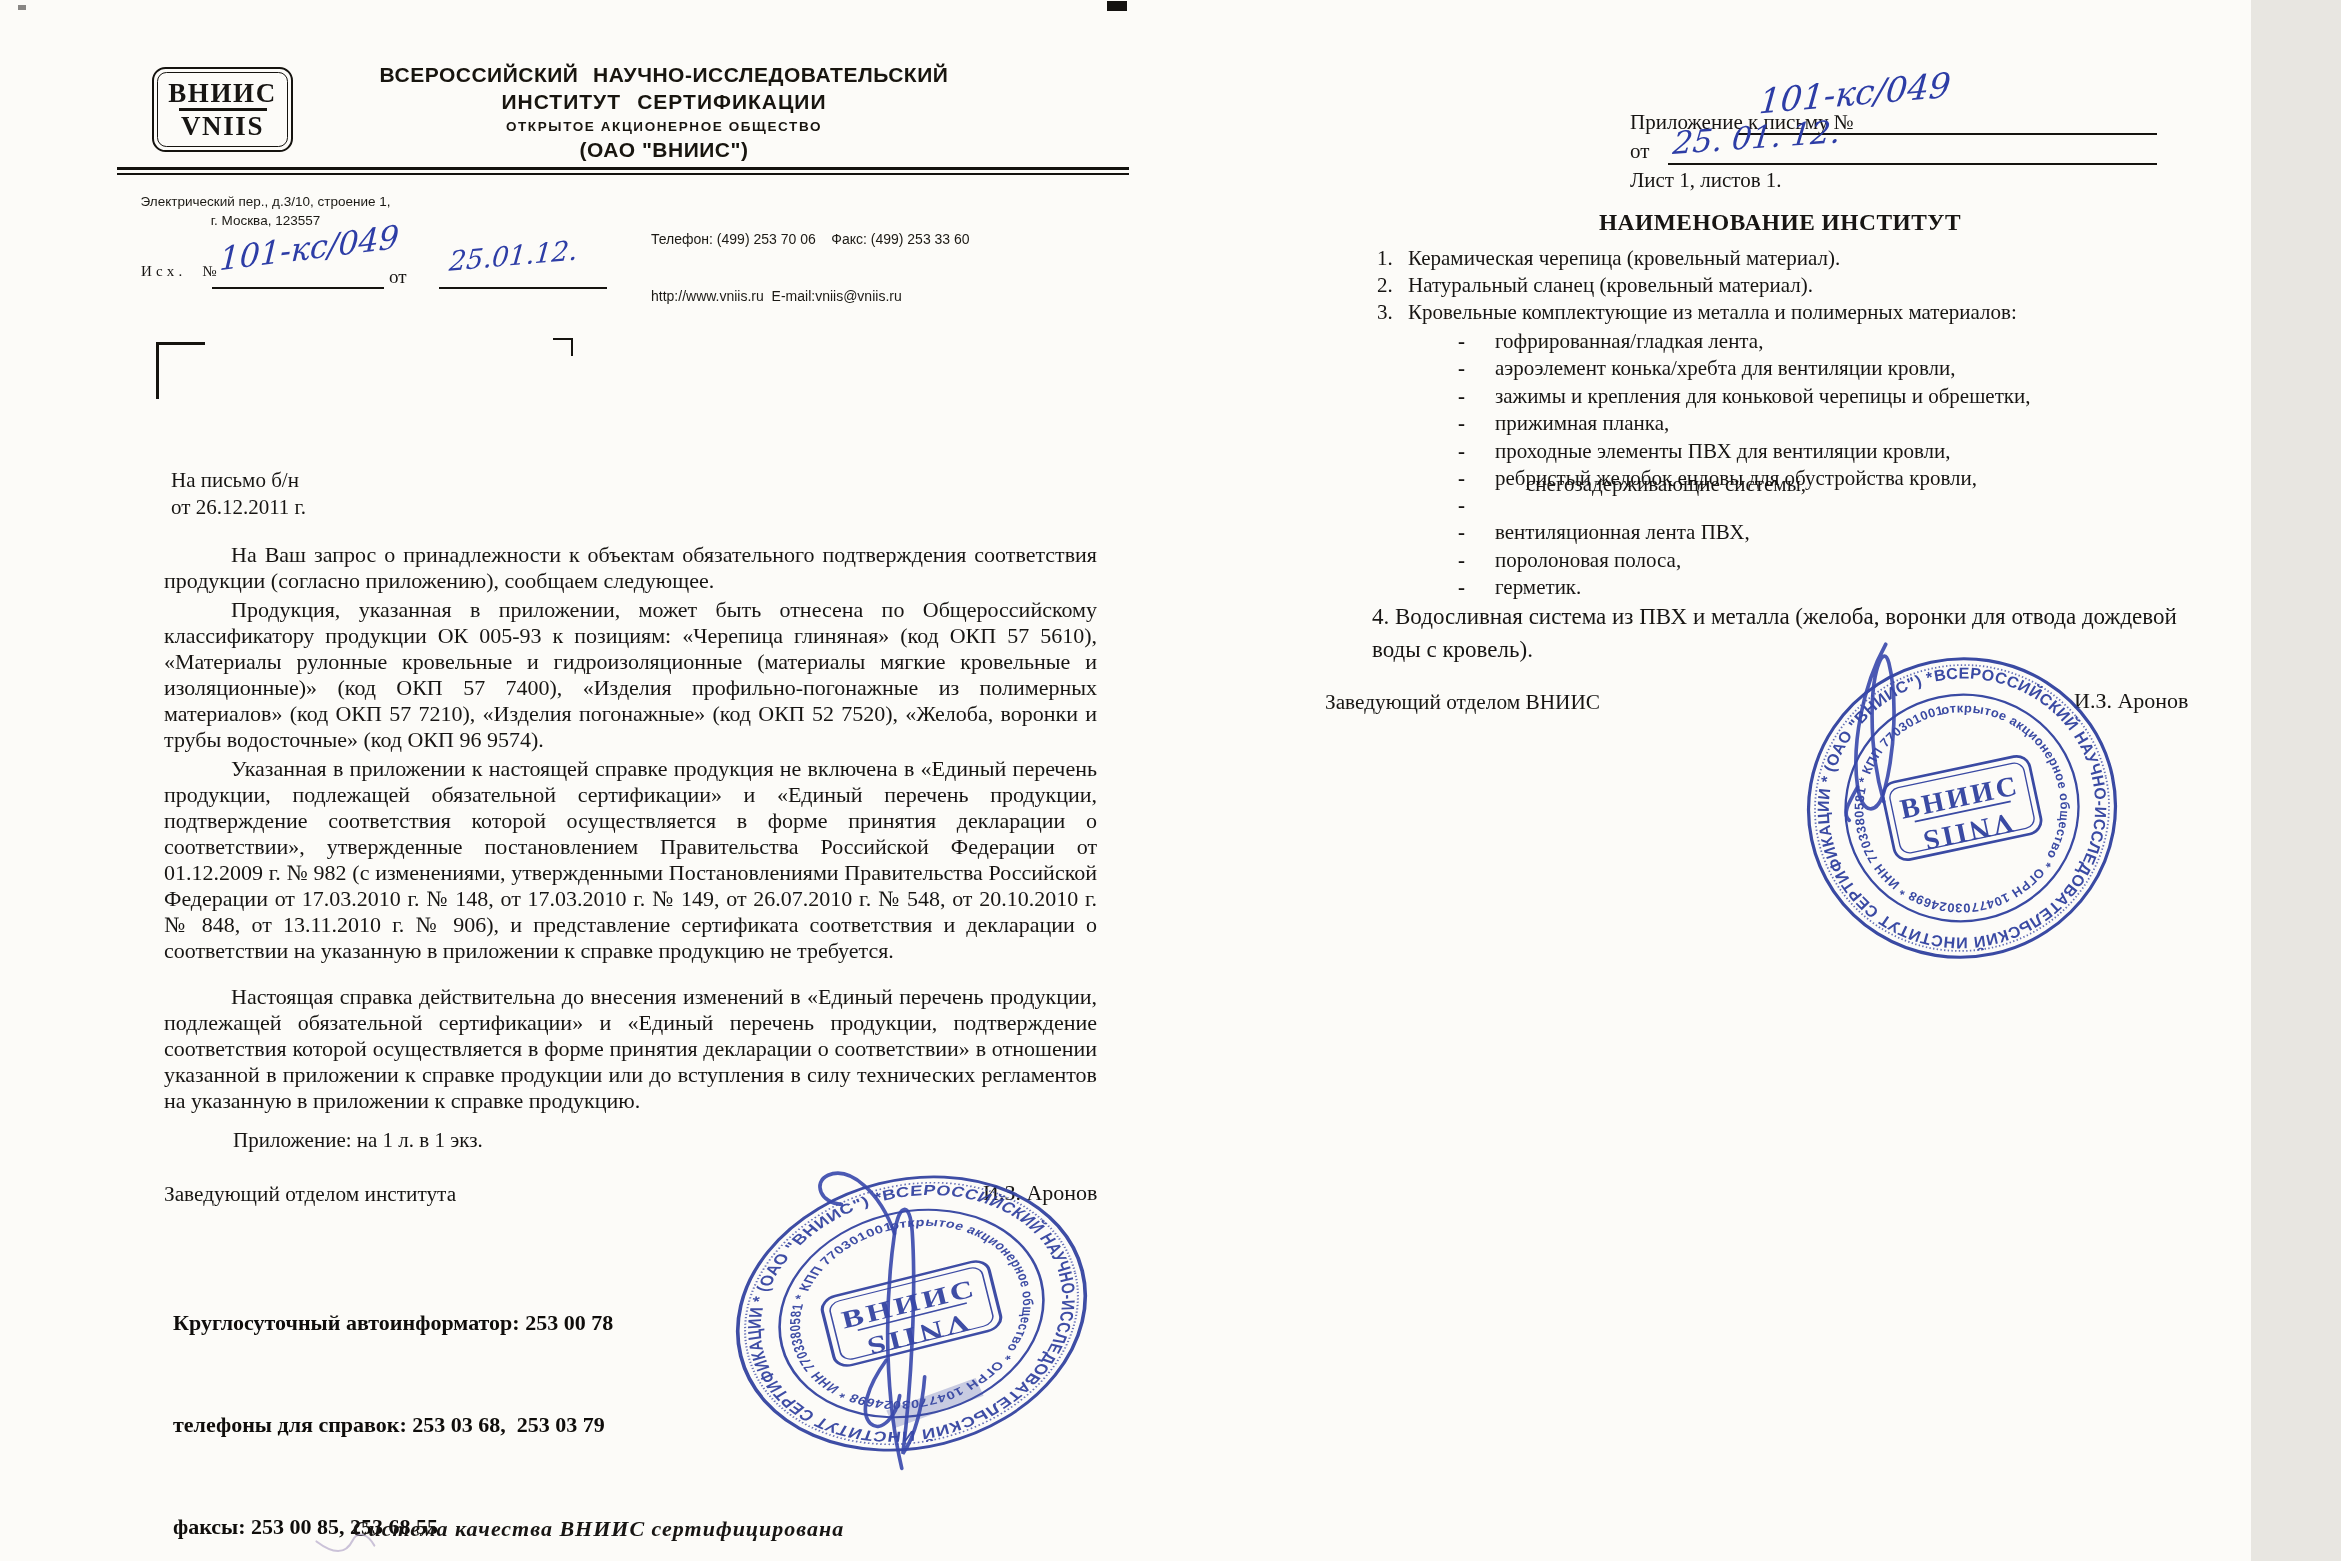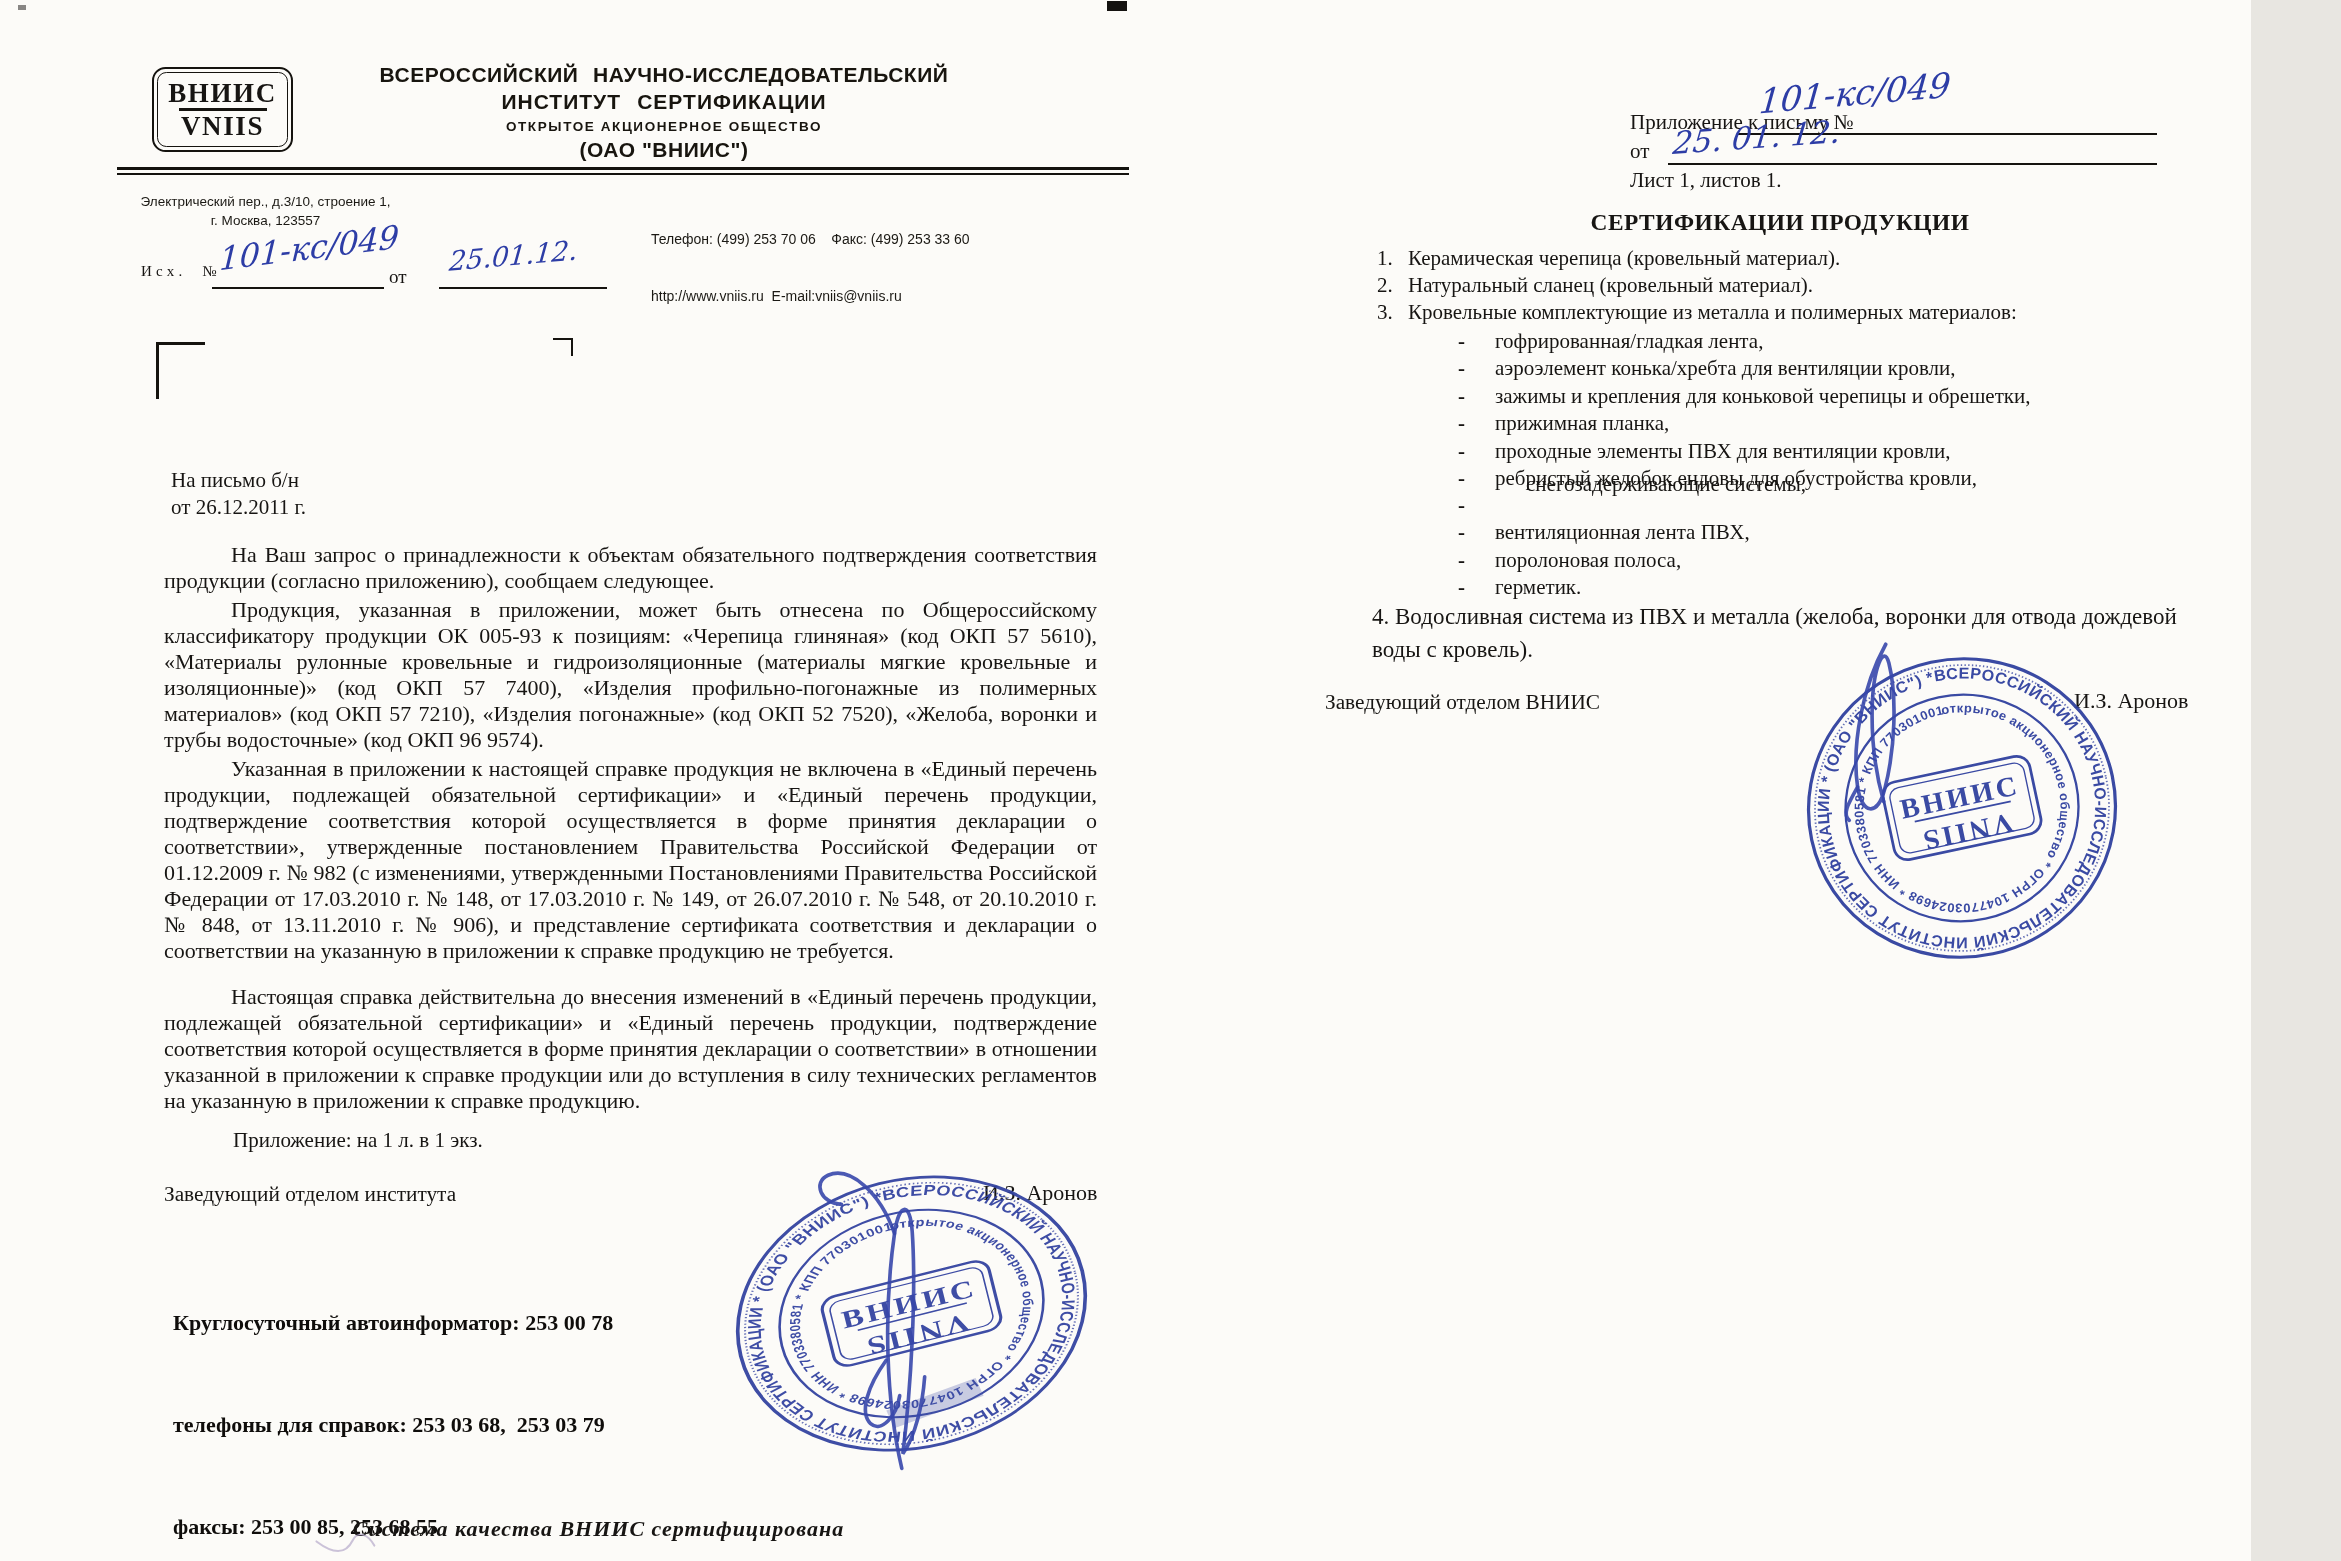--- a/index.html
+++ b/index.html
@@ -133,21 +133,21 @@
   <div class="abs footer">Система качества ВНИИС сертифицирована</div>
 
   <div class="abs app-label">Приложение к письму №</div>
   <div class="abs hw" style="left:1759px;top:73px;font-size:34px;transform:rotate(-5deg) skewX(-10deg);">101-кс/049</div>
   <div class="abs uline" style="left:1738px;top:133px;width:419px;"></div>
   <div class="abs ot2">от</div>
   <div class="abs hw" style="left:1673px;top:119px;font-size:31px;transform:rotate(-4deg) skewX(-10deg);">25. 01. 12.</div>
   <div class="abs uline" style="left:1668px;top:163px;width:489px;"></div>
   <div class="abs sheet">Лист 1, листов 1.</div>
 
-  <div class="abs r-title">СЕРТИФИКАЦИИ ПРОДУКЦИИ</div>
+  <div class="abs r-title">НАИМЕНОВАНИЕ ИНСТИТУТ</div>
 
   <div class="abs li-num" style="left:1377px;top:246px;">1.</div>
   <div class="abs li-text" style="left:1408px;top:246px;">Керамическая черепица (кровельный материал).</div>
   <div class="abs li-num" style="left:1377px;top:273px;">2.</div>
   <div class="abs li-text" style="left:1408px;top:273px;">Натуральный сланец (кровельный материал).</div>
   <div class="abs li-num" style="left:1377px;top:300px;">3.</div>
   <div class="abs li-text" style="left:1408px;top:300px;">Кровельные комплектующие из металла и полимерных материалов:</div>
 
   <div class="abs sub-dash" style="left:1458px;top:329px;">-</div>
   <div class="abs li-text" style="left:1495px;top:329px;">гофрированная/гладкая лента,</div>

